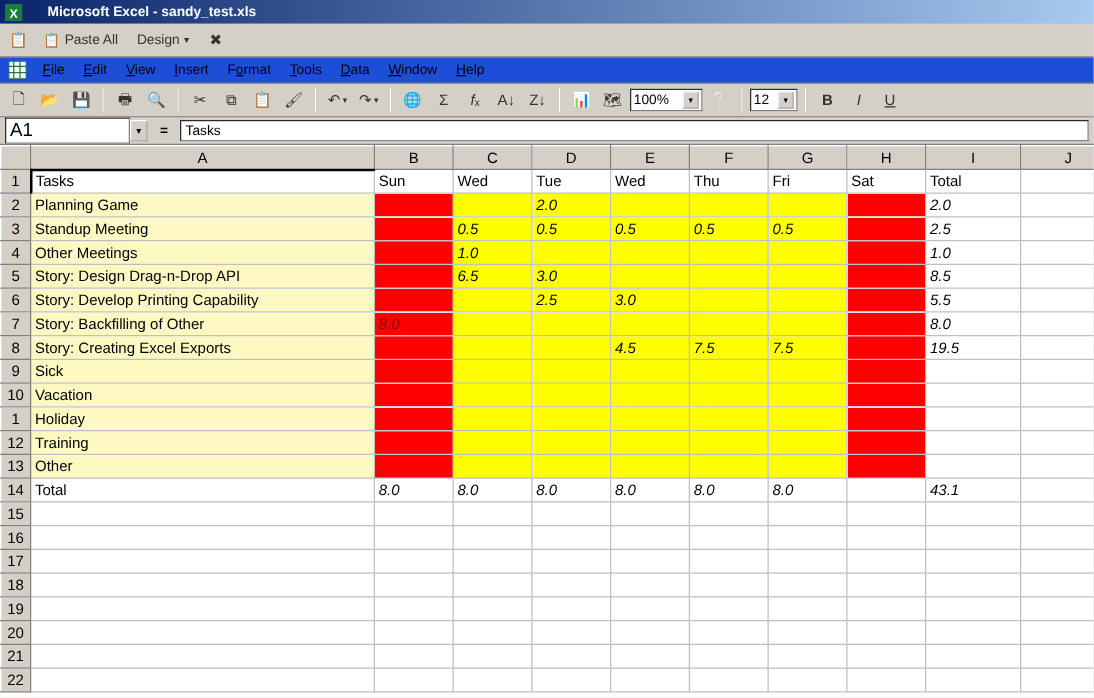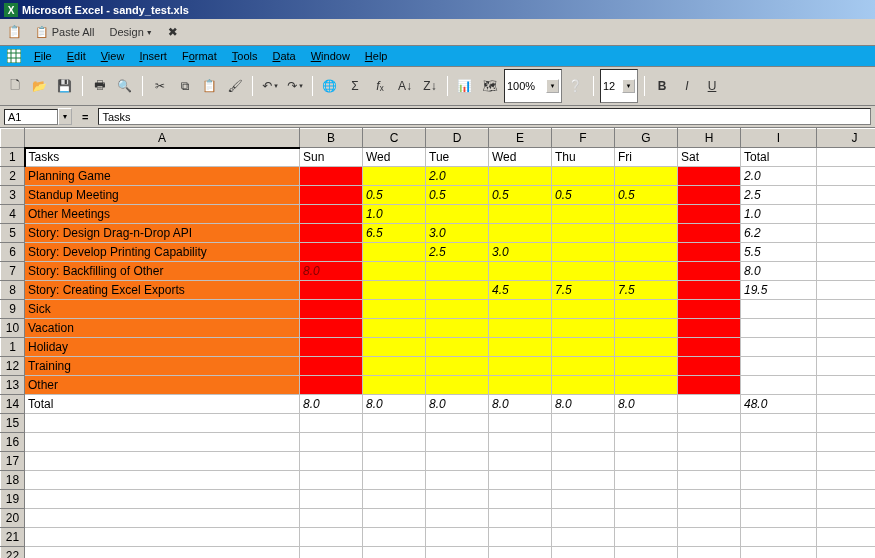--- a/index.html
+++ b/index.html
@@ -15,65 +15,65 @@
 .titlebar {
   background: linear-gradient(to right, #0a246a, #a6caf0);
   color: #fff;
   height: 19px;
   display: flex;
   align-items: center;
   padding: 0 3px;
   font-weight: bold;
 }
 .titlebar .app-icon { width: 16px; height: 16px; margin-right: 3px; display:flex;align-items:center;justify-content:center;}
-.titlebar .title-text { flex: 1; }
+.titlebar .title-text { flex: 1; margin-left: 16px; }
 .toolbar {
   background: #d4d0c8;
   border-bottom: 1px solid #808080;
   display: flex;
   align-items: center;
   padding: 2px 4px;
   gap: 3px;
   min-height: 24px;
 }
 .tbtn {
   width: 22px; height: 22px;
   display: inline-flex; align-items: center; justify-content: center;
   font-size: 12px;
   color: #333;
 }
 .tbtn.wide { width:auto; padding:0 6px; font-size:11px; }
 .sep { width:1px; height:20px; background:#808080; margin:0 3px; border-right:1px solid #fff;}
 .menubar {
-  background:#0ea5e9; padding:2px 6px; display:flex; gap:1px; align-items:center;
+  background:#1d4ed8; padding:2px 6px; display:flex; gap:1px; align-items:center;
   border-bottom:1px solid #808080;
 }
 .menubar .doc-icon{width:16px;height:16px;display:flex;align-items:center;justify-content:center;margin-right:4px;}
 .menu-item { padding:2px 7px; }
 .menu-item .u { text-decoration: underline; }
 .menu-close{margin-left:auto;display:flex;gap:2px;}
 .formula-row{display:flex;align-items:center;background:#d4d0c8;border-bottom:1px solid #808080;padding:2px 4px;height:22px;}
-.name-box{width:54px;background:#fff;border:1px inset #808080;padding:1px 3px;font-size:11px;display:flex;align-items:center;}
+.name-box{width:100px;background:#fff;border:1px inset #808080;padding:1px 3px;font-size:15px;display:flex;align-items:center;}
 .name-box-dd{width:14px;height:17px;background:#d4d0c8;border:1px outset #fff;display:flex;align-items:center;justify-content:center;font-size:8px;}
 .fx-eq{padding:0 10px;font-weight:bold;}
 .formula-input{flex:1;background:#fff;border:1px inset #808080;padding:1px 3px;font-size:11px;height:17px;display:flex;align-items:center;}
-.select-box{background:#fff;border:1px inset #808080;font-size:11px;padding:1px 2px;display:flex;align-items:center;height:34px;min-width:50px;}
+.select-box{background:#fff;border:1px inset #808080;font-size:11px;padding:1px 2px;display:flex;align-items:center;height:18px;min-width:50px;}
 .select-box .dd{margin-left:auto;width:13px;height:14px;background:#d4d0c8;border:1px outset #fff;display:flex;align-items:center;justify-content:center;font-size:7px;}
 .sheet-area{position:relative;background:#fff;height:calc(558px - 19px - 26px - 22px - 26px - 22px);overflow:hidden;}
 table.sheet{border-collapse:collapse;table-layout:fixed;width:100%;}
 table.sheet th, table.sheet td{border:1px solid #c0c0c0;font-size:12px;font-family:Arial,sans-serif;height:19px;padding:0 3px;text-align:left;white-space:nowrap;overflow:hidden;}
 table.sheet th{background:#d4d0c8;border:1px solid #808080;border-top-color:#fff;border-left-color:#fff;text-align:center;font-weight:normal;color:#000;}
 table.sheet th.corner{width:24px;}
 table.sheet th.rowhdr{width:24px;text-align:center;}
 .col-A{width:275px;}
 .col-day{width:63px;}
 .col-total{width:76px;}
 .col-J{width:76px;}
 td[data-italic="true"]{font-style:italic;}
-td.green{background:#f97316;}
+td.green{background:#fef9c3;}
 td.red{background:#ff0000;}
 td.yellow{background:#ffff00;}
 .darkred-text{color:#800000;}
 .dd-arrow{font-size:7px;margin-left:2px;}
 </style>
 </head>
 <body>
 
 <div class="titlebar">
   <span class="app-icon">
@@ -264,21 +264,21 @@
         <tr>
           <th class="rowhdr">5</th>
           <td class="green">Story: Design Drag-n-Drop API</td>
           <td class="red"></td>
           <td class="yellow" data-italic="true">6.5</td>
           <td class="yellow" data-italic="true">3.0</td>
           <td class="yellow" data-italic="true"></td>
           <td class="yellow" data-italic="true"></td>
           <td class="yellow" data-italic="true"></td>
           <td class="red"></td>
-          <td data-italic="true">6.2</td>
+          <td data-italic="true">8.5</td>
           <td></td>
         </tr>
         <tr>
           <th class="rowhdr">6</th>
           <td class="green">Story: Develop Printing Capability</td>
           <td class="red"></td>
           <td class="yellow" data-italic="true"></td>
           <td class="yellow" data-italic="true">2.5</td>
           <td class="yellow" data-italic="true">3.0</td>
           <td class="yellow" data-italic="true"></td>
@@ -381,21 +381,21 @@
         <tr>
           <th class="rowhdr">14</th>
           <td>Total</td>
           <td data-italic="true">8.0</td>
           <td data-italic="true">8.0</td>
           <td data-italic="true">8.0</td>
           <td data-italic="true">8.0</td>
           <td data-italic="true">8.0</td>
           <td data-italic="true">8.0</td>
           <td></td>
-          <td data-italic="true">48.0</td>
+          <td data-italic="true">43.1</td>
           <td></td>
         </tr>
         <tr>
           <th class="rowhdr">15</th>
           <td></td>
           <td></td>
           <td></td>
           <td></td>
           <td></td>
           <td></td>

